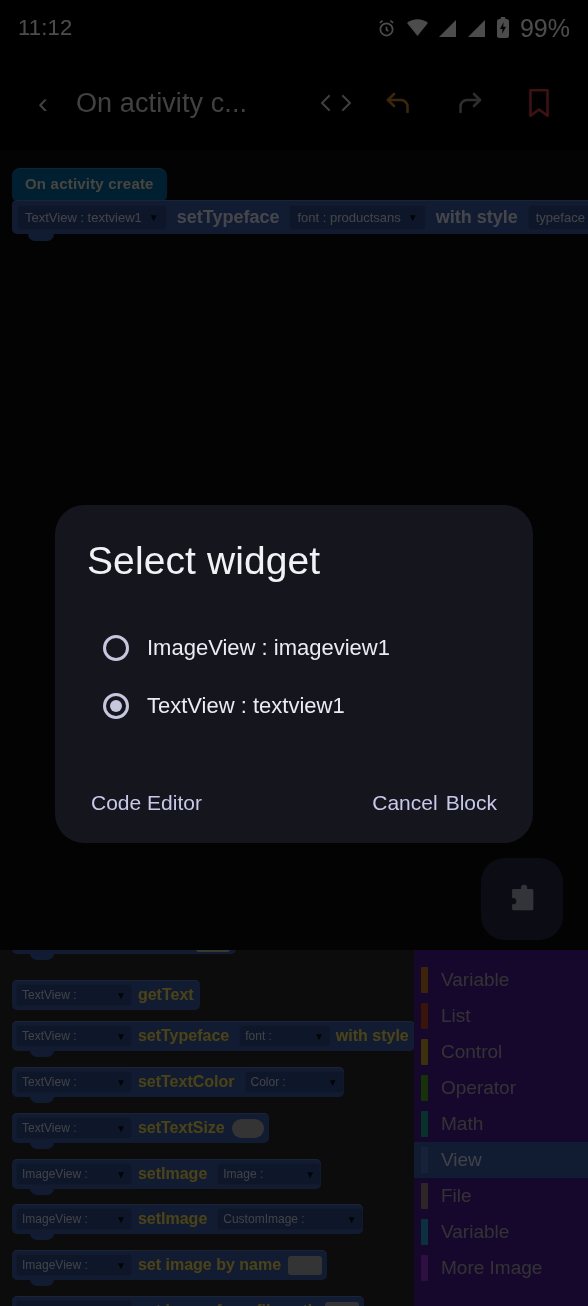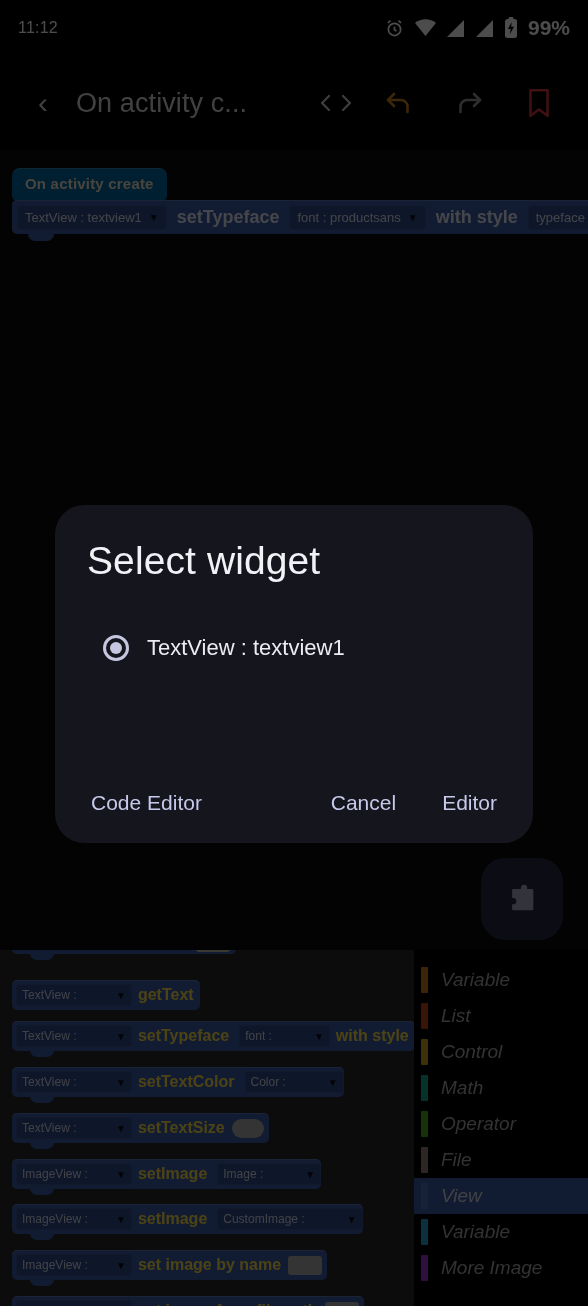--- a/index.html
+++ b/index.html
@@ -20,30 +20,30 @@
 
   
   .statusbar {
     position: absolute; top: 0; left: 0; right: 0; height: 56px;
     background: #000;
     display: flex; align-items: center;
     padding: 0 18px;
     box-sizing: border-box;
   }
   .status-time {
-    color: #ffffff; font-size: 16px; font-weight: 500;
+    color: #ffffff; font-size: 22px; font-weight: 500;
     letter-spacing: .2px;
   }
   .status-right {
     margin-left: auto;
     display: flex; align-items: center; gap: 9px;
   }
   .status-right svg { display: block; }
   .status-batt {
-    color: #fff; font-size: 21px; font-weight: 700; margin-left: 1px;
+    color: #fff; font-size: 25px; font-weight: 400; margin-left: 1px;
   }
 
   
   .toolbar {
     position: absolute; top: 56px; left: 0; right: 0; height: 94px;
     background: #000;
     display: flex; align-items: center;
     padding: 0 14px 0 26px;
     box-sizing: border-box;
   }
@@ -182,23 +182,22 @@
   }
   .pal-sliver3 {
     position: absolute; left: 196px; top: -26px;
     width: 34px; height: 28px; background: #c2bfa6;
     border-radius: 3px;
   }
 
   
   .cats {
     width: 174px; padding-top: 12px;
-    background: #000000;
+    background: #4c1d95;
     box-sizing: border-box;
-    font-style: italic;
   }
   .cat {
     height: 36px; display: flex; align-items: center;
     padding-left: 7px; cursor: pointer;
   }
   .cat .bar { width: 7px; height: 26px; border-radius: 1px; }
   .cat .nm {
     color: #a9a9a9; font-size: 19px; margin-left: 13px;
     white-space: nowrap;
   }
@@ -258,21 +257,21 @@
   }
   .dlg-actions {
     position: absolute; left: 0; right: 0; bottom: 20px;
     display: flex; align-items: center;
     padding: 0 32px; box-sizing: border-box;
   }
   .dlg-btn {
     color: #c7c9ea; font-size: 21px; cursor: pointer;
     padding: 8px 4px; white-space: nowrap; text-align: center;
   }
-  .dlg-btn.cancel { margin-left: auto; margin-right: 38px; }
+  .dlg-btn.cancel { margin-left: auto; }
 </style>
 </head>
 <body>
 
 <div id="app">
 
   <div class="statusbar">
     <div class="status-time">11:12</div>
     <div class="status-right">
       <span>
@@ -448,34 +447,34 @@
         </div>
         <div class="cat">
           <span class="bar" style="background:#c0441a"></span>
           <span class="nm">List</span>
         </div>
         <div class="cat">
           <span class="bar" style="background:#c8a41c"></span>
           <span class="nm">Control</span>
         </div>
         <div class="cat">
+          <span class="bar" style="background:#4caa1c"></span>
+          <span class="nm">Operator</span>
+        </div>
+        <div class="cat">
           <span class="bar" style="background:#1aa98c"></span>
           <span class="nm">Math</span>
-        </div>
-        <div class="cat">
-          <span class="bar" style="background:#4caa1c"></span>
-          <span class="nm">Operator</span>
-        </div>
-        <div class="cat">
-          <span class="bar" style="background:#9b8078"></span>
-          <span class="nm">File</span>
         </div>
         <div class="cat active">
           <span class="bar" style="background:#4f6fc4"></span>
           <span class="nm">View</span>
+        </div>
+        <div class="cat">
+          <span class="bar" style="background:#9b8078"></span>
+          <span class="nm">File</span>
         </div>
         <div class="cat">
           <span class="bar" style="background:#23a3cc"></span>
           <span class="nm">Variable</span>
         </div>
         <div class="cat">
           <span class="bar" style="background:#9b34d6"></span>
           <span class="nm">More Image</span>
         </div>
       </div>
@@ -485,26 +484,30 @@
     <svg width="34" height="34" viewBox="0 0 24 24" fill="#a8adc4">
       <path d="M13.5 2a2.2 2.2 0 0 1 2.2 2.2V5H19a1 1 0 0 1 1 1v13a1 1 0 0 1-1 1H6a1 1 0 0 1-1-1v-3.3h.8a2.2 2.2 0 0 0 0-4.4H5V6a1 1 0 0 1 1-1h5.3v-.8A2.2 2.2 0 0 1 13.5 2Z"></path>
     </svg>
   </div>
 
   <div class="scrim"></div>
   <div class="dialog">
     <div class="dlg-title">Select widget</div>
     <div class="dlg-opts" id="dlg-opts">
         <div class="dlg-opt">
+          <span class="radio"></span>
+          <span class="txt">ImageView : imageview1</span>
+        </div>
+        <div class="dlg-opt">
           <span class="radio sel">
             <span class="dot"></span>
           </span>
           <span class="txt">TextView : textview1</span>
         </div>
       </div>
     <div class="dlg-actions">
       <div class="dlg-btn">Code Editor</div>
       <div class="dlg-btn cancel">Cancel</div>
-      <div class="dlg-btn">Editor</div>
+      <div class="dlg-btn">Block</div>
     </div>
   </div>
 
 </div>
 
 </body></html>

